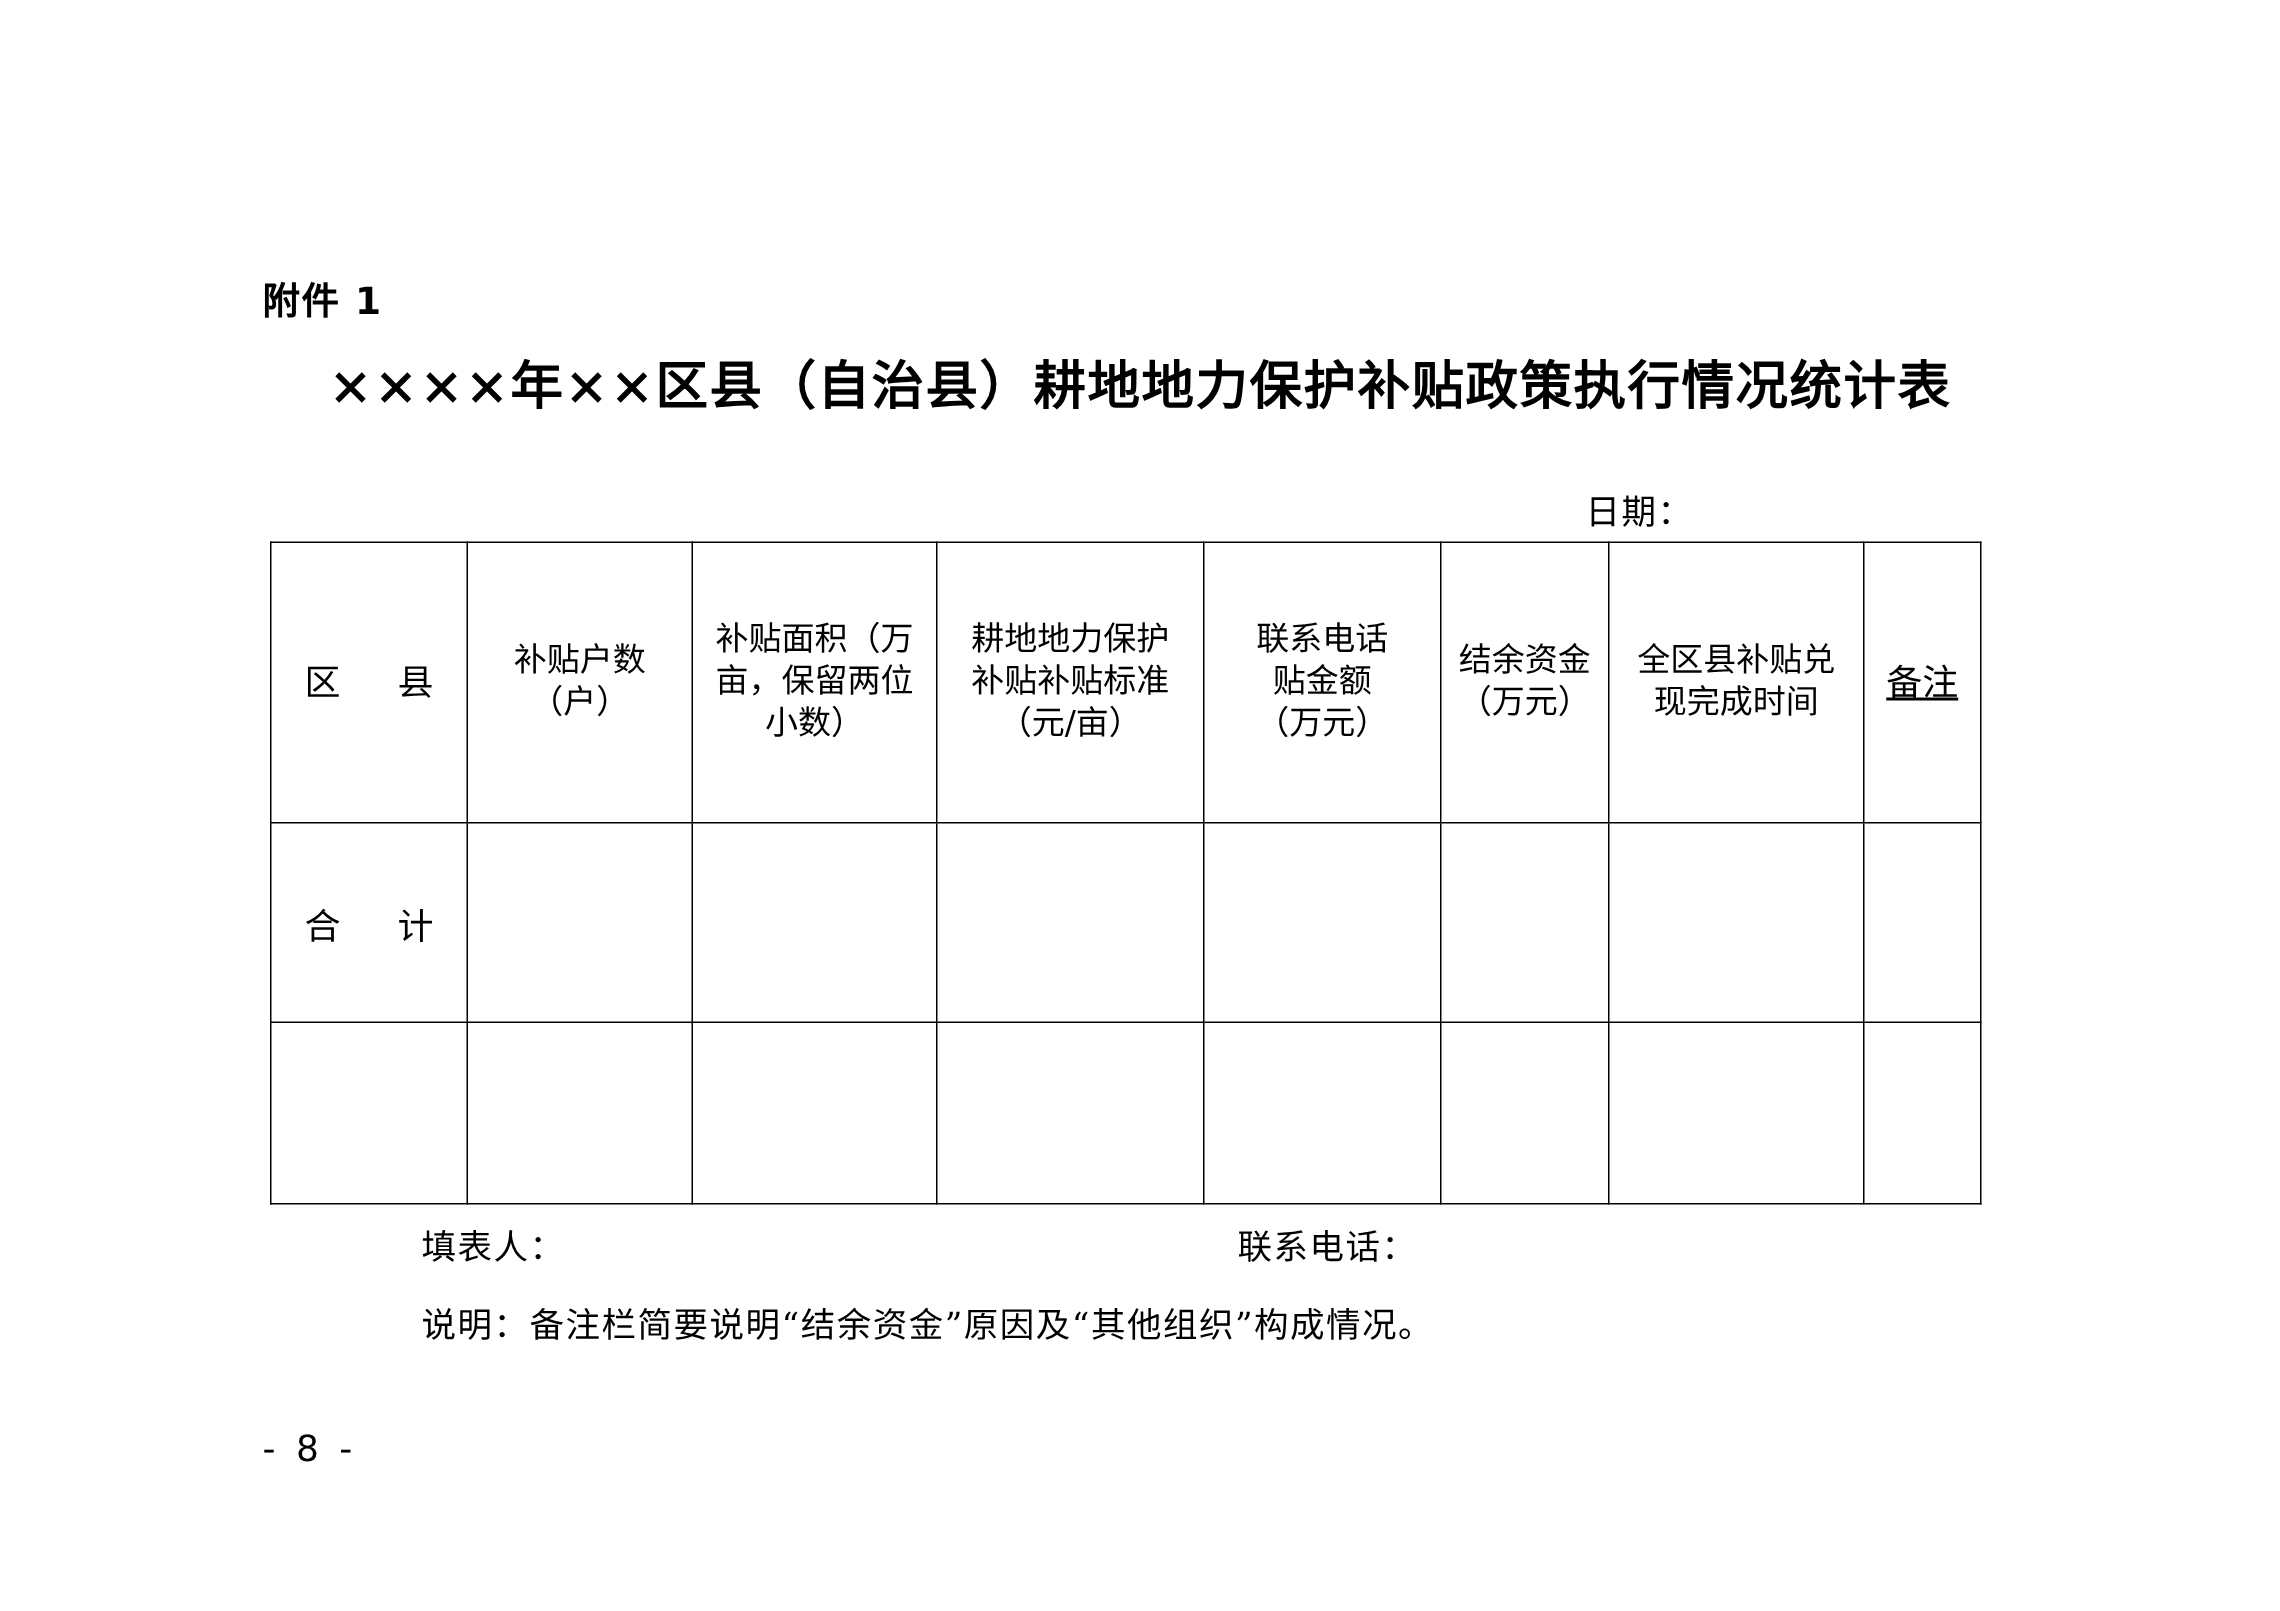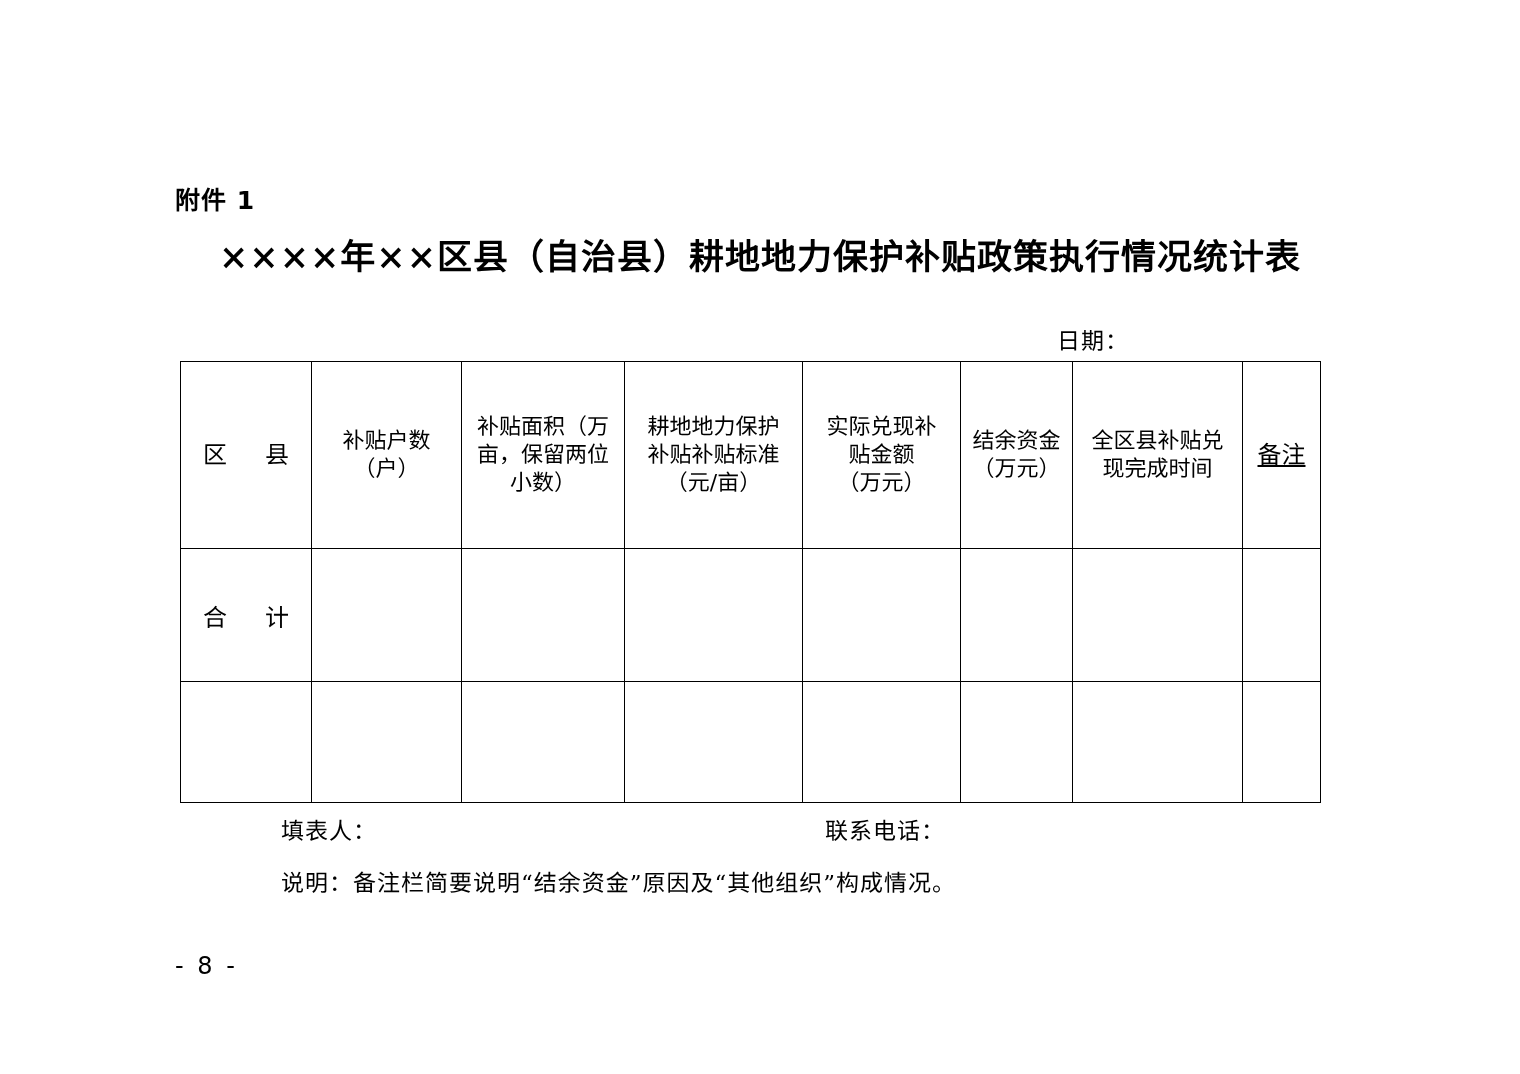--- a/index.html
+++ b/index.html
@@ -183,21 +183,21 @@
           <div>补贴面积（万</div>
           <div>亩，保留两位</div>
           <div>小数）</div>
         </td>
         <td>
           <div>耕地地力保护</div>
           <div>补贴补贴标准</div>
           <div>（元/亩）</div>
         </td>
         <td>
-          <div>实际兑现补</div>
+          <div>联系电话</div>
           <div>贴金额</div>
           <div>（万元）</div>
         </td>
         <td>
           <div>结余资金</div>
           <div>（万元）</div>
         </td>
         <td>
           <div>全区县补贴兑</div>
           <div>现完成时间</div>

